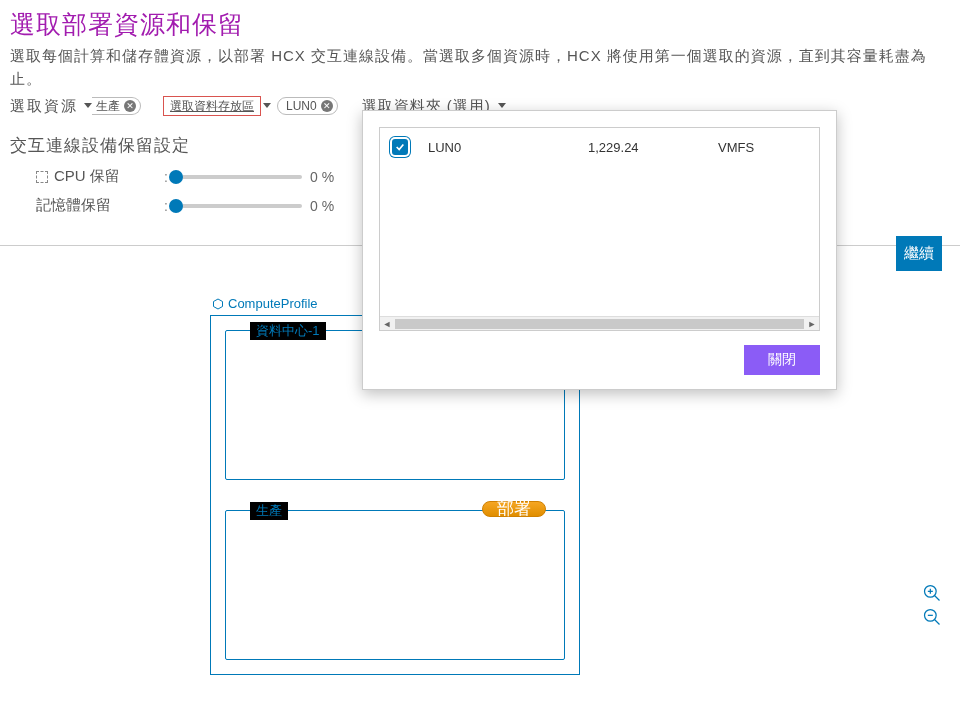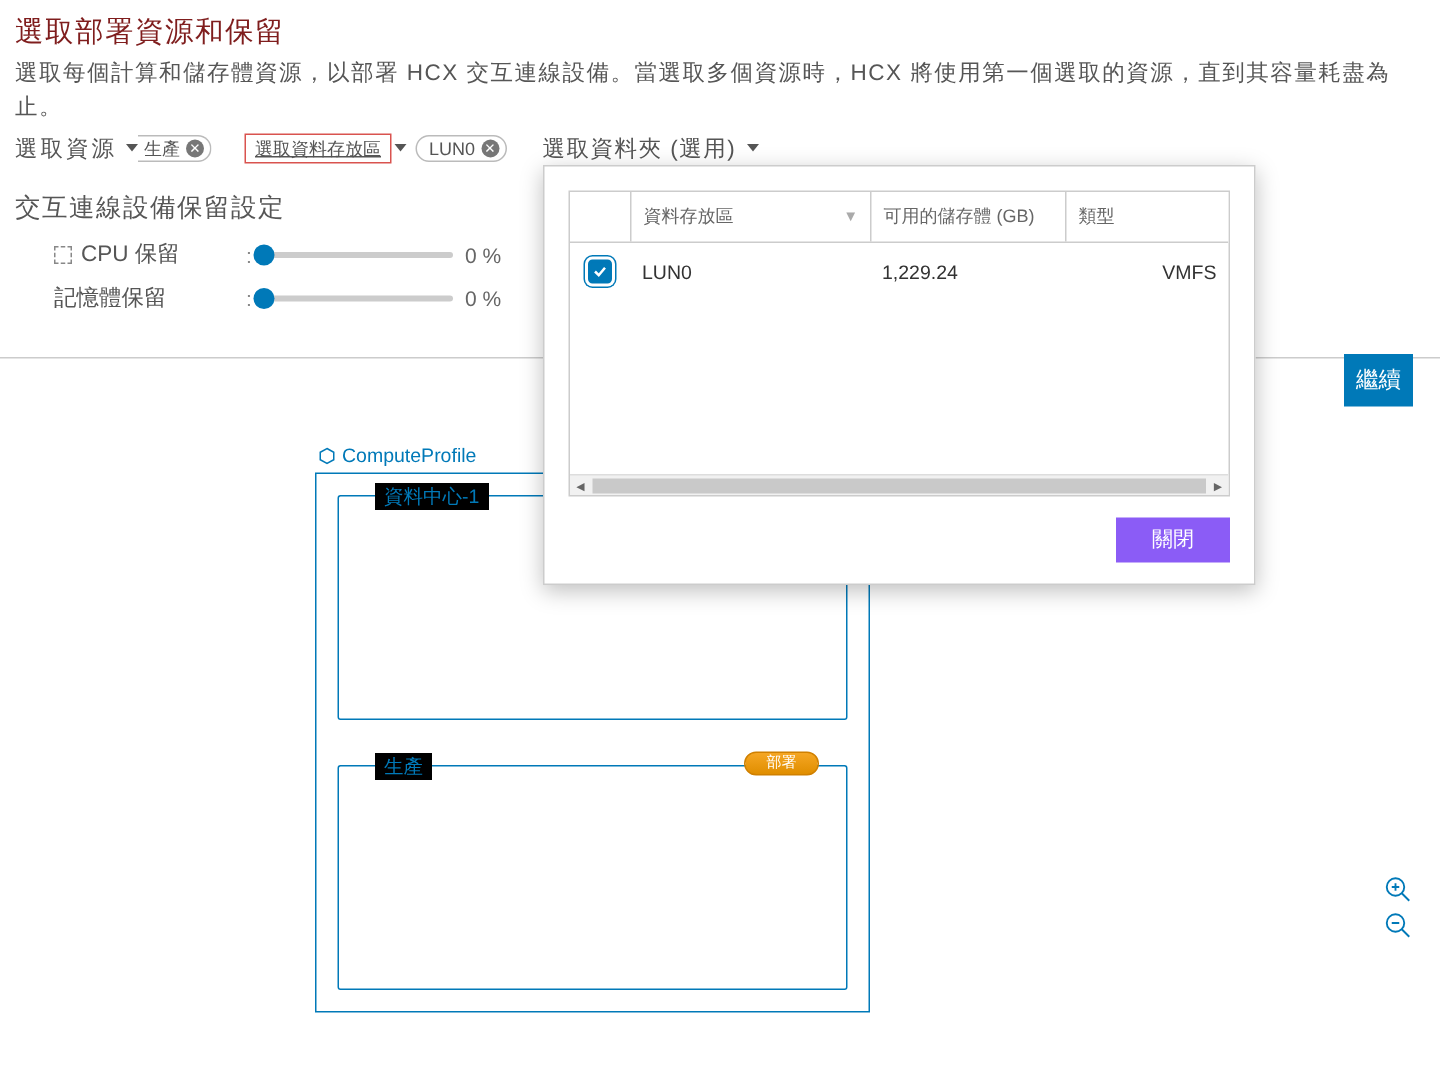--- a/index.html
+++ b/index.html
@@ -10,22 +10,22 @@
     font-size: 14px;
     color: #333;
     background: #fff;
     width: 960px;
     height: 715px;
     position: relative;
     overflow: hidden;
   }
   .header-area { padding: 8px 10px 0 10px; }
   .title {
-    font-size: 19px;
-    color: #7f1d1d;
+    font-size: 25px;
+    color: #a21caf;
     letter-spacing: 1px;
     margin-bottom: 4px;
   }
   .desc {
     font-size: 15px;
     color: #565656;
     letter-spacing: 1px;
     line-height: 1.5;
     margin-bottom: 6px;
   }
@@ -193,21 +193,21 @@
     color: #0079b8;
   }
   .orange-pill {
     position: absolute;
     top: -10px;
     right: 18px;
     background: linear-gradient(#f5a623, #e08e00);
     border: 1px solid #d08000;
     border-radius: 9px;
     padding: 0 14px;
-    font-size: 10px;
+    font-size: 17px;
     color: #fff;
     height: 16px;
     line-height: 14px;
   }
 
   
   .popup {
     position: absolute;
     left: 362px;
     top: 110px;
@@ -266,21 +266,21 @@
     display: flex;
     align-items: center;
     height: 38px;
     font-size: 13px;
     color: #333;
   }
   .td { padding: 0 8px; }
   .td-check { width: 40px; display:flex; justify-content:center; }
   .td-ds { width: 160px; }
   .td-free { width: 130px; }
-  .td-type { flex: 1; text-align: right; }
+  .td-type { flex: 1; }
   .chk {
     width: 16px; height: 16px;
     border: 2px solid #0079b8;
     border-radius: 3px;
     background: #0079b8;
     display: inline-flex;
     align-items: center;
     justify-content: center;
     box-shadow: 0 0 0 2px #fff, 0 0 0 3px #0079b8;
   }
@@ -403,34 +403,20 @@
     <div class="inner-box">
       <span class="tag">生產</span>
       <span class="orange-pill">部署</span>
     </div>
   </div>
 </div>
 
 <div class="popup">
   <div class="popup-body">
     <div class="table-wrap">
-      <div class="thead">
-        <div class="th th-check"></div>
-        <div class="th th-ds">
-          <span>資料存放區</span>
-          <span class="filter-icon">▼</span>
-        </div>
-        <div class="th th-free">
-          <span>可用的儲存體 (GB)</span>
-        </div>
-        <div class="th th-type">
-          <span>類型</span>
-        </div>
-        <div class="vscroll"></div>
-      </div>
       <div class="tbody">
         <div class="trow">
           <div class="td td-check">
             <span class="chk">
               <svg viewBox="0 0 24 24">
                   <polyline points="4,12 10,18 20,6" fill="none" stroke="#fff" stroke-width="4"></polyline>
                 </svg>
             </span>
           </div>
           <div class="td td-ds">LUN0</div>

